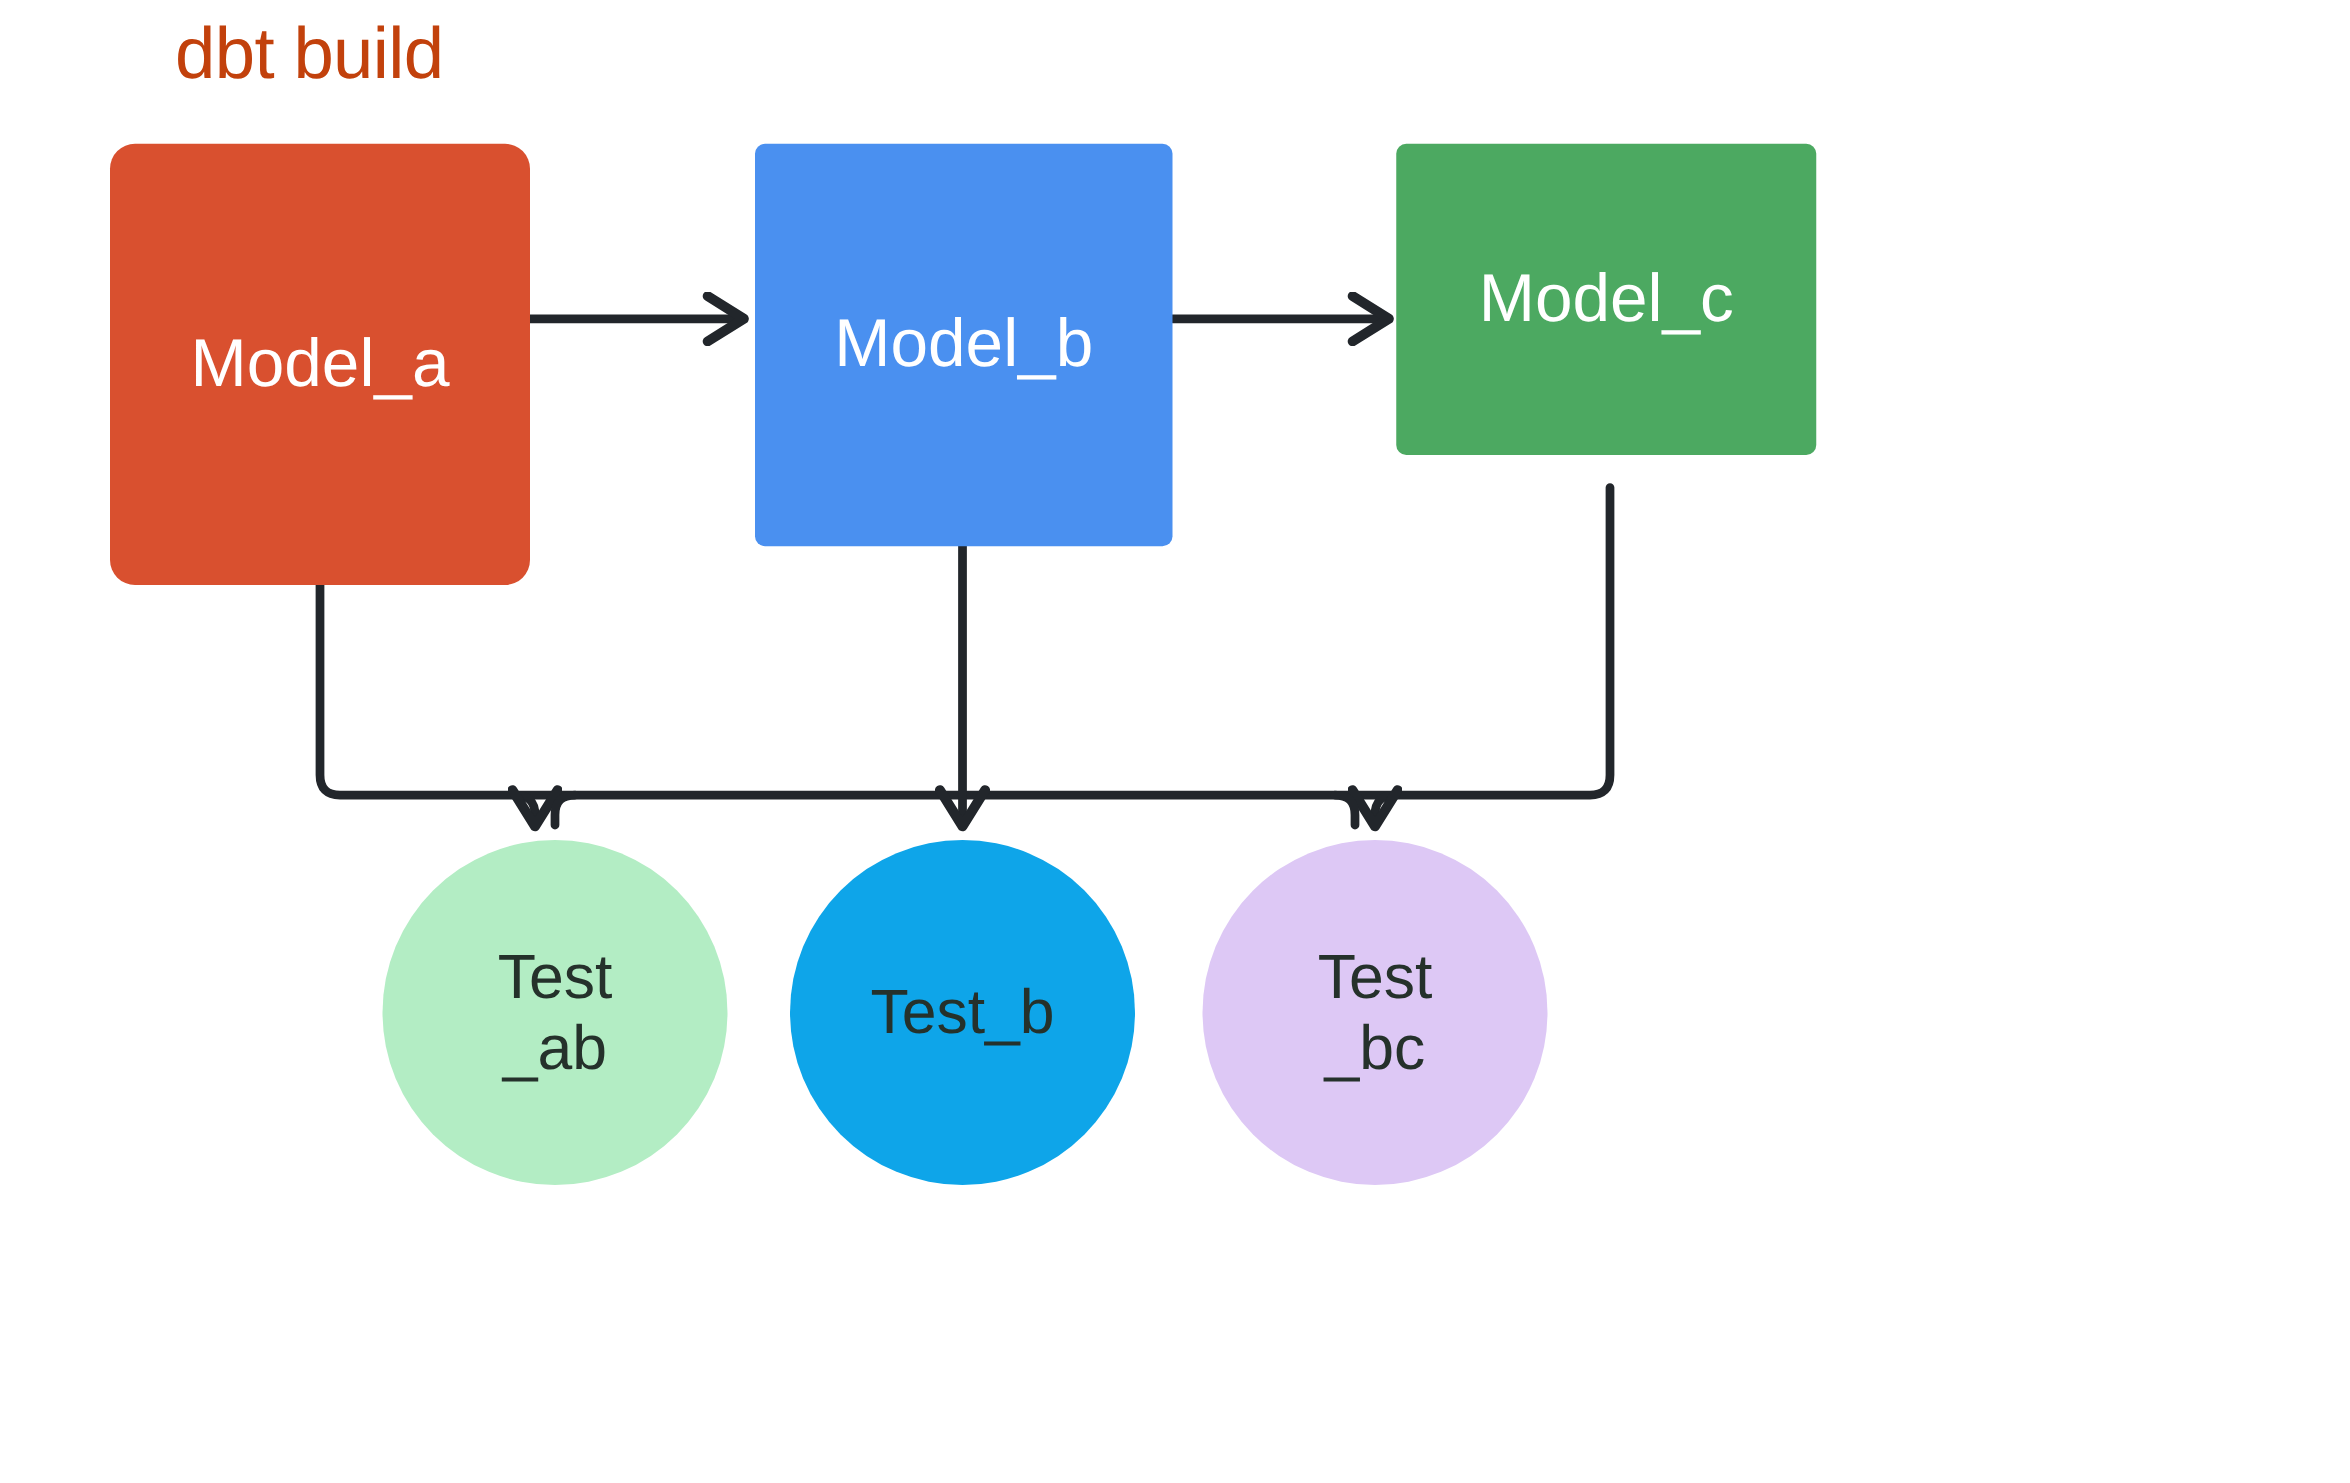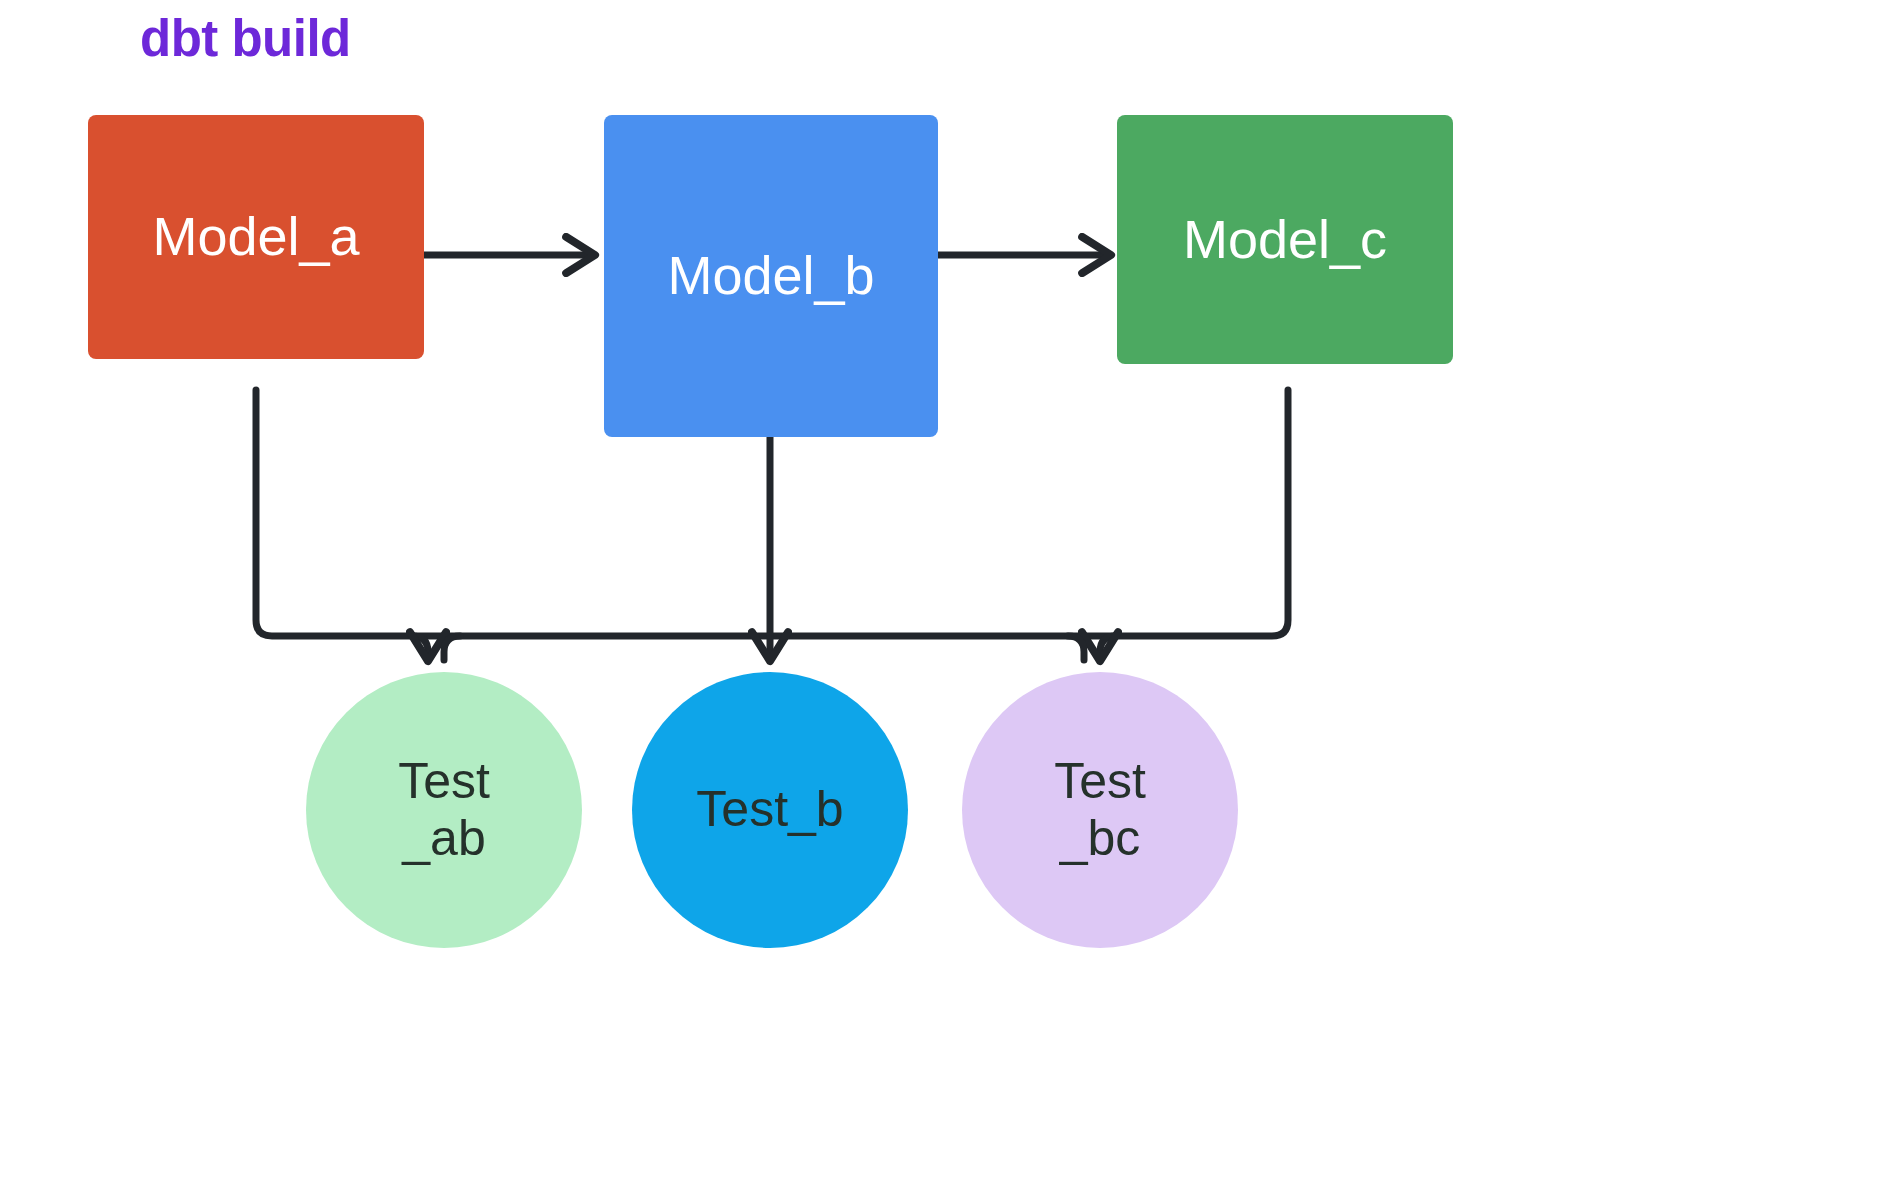--- a/index.html
+++ b/index.html
@@ -18,23 +18,23 @@
     position: absolute;
     left: 0;
     top: 0;
     width: 1880px;
     height: 1186px;
   }
   .diagram-title {
     position: absolute;
     left: 140px;
     top: 8px;
-    font-size: 51px;
-    font-weight: 700;
-    color: #6d28d9;
+    font-size: 58px;
+    font-weight: 400;
+    color: #c2410c;
     letter-spacing: -0.5px;
     line-height: 1.2;
     white-space: nowrap;
   }
   .node-box {
     position: absolute;
     display: flex;
     align-items: center;
     justify-content: center;
     border-radius: 8px;
@@ -52,21 +52,21 @@
     justify-content: center;
     border-radius: 50%;
     color: #25312b;
     font-size: 50px;
     font-weight: 400;
     line-height: 1.15;
     text-align: center;
     white-space: pre-line;
     box-sizing: border-box;
   }
-  #box-model-a { left: 88px;   top: 115px; width: 336px; height: 244px; }
+  #box-model-a { left: 88px;   top: 115px; width: 336px; height: 353px; border-radius: 20px; }
   #box-model-b { left: 604px;  top: 115px; width: 334px; height: 322px; }
   #box-model-c { left: 1117px; top: 115px; width: 336px; height: 249px; }
 
   #circle-test-ab { left: 306px;  top: 672px; width: 276px; height: 276px; }
   #circle-test-b  { left: 632px;  top: 672px; width: 276px; height: 276px; }
   #circle-test-bc { left: 962px;  top: 672px; width: 276px; height: 276px; }
 </style>
 </head>
 <body>
 

